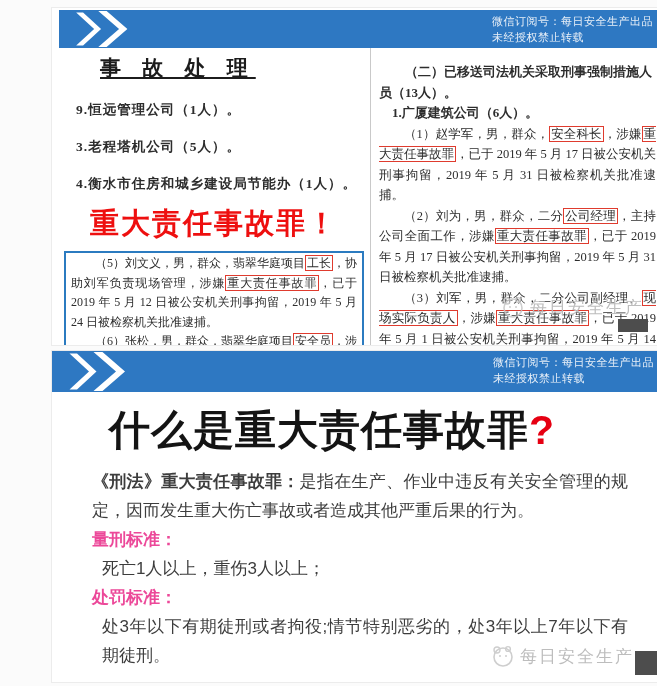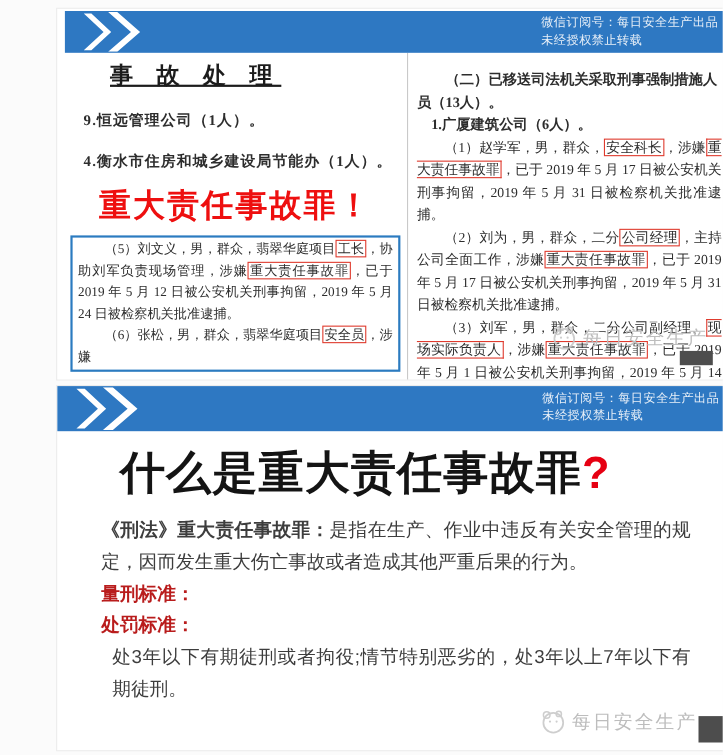--- a/index.html
+++ b/index.html
@@ -79,21 +79,21 @@
   #panel2 .dark-rect{right:3px;bottom:7px;width:28px;height:24px;}
 
   
   .big-title{
     margin:15px 0 0 57px;font-size:41px;font-weight:900;color:#141414;
     letter-spacing:1px;line-height:1.15;
   }
   .big-title .qmark{color:#e60012;}
   .p2-body{margin:13px 38px 0 40px;font-size:17px;color:#3d3d3d;}
   .p2-body p{margin:0;line-height:29px;text-align:justify;}
-  .std-head{font-weight:bold;color:#b91c1c;}
+  .std-head{font-weight:bold;color:#ec4899;}
   .p2-indent{padding-left:10px;}
 </style>
 </head>
 <body>
 
 <div class="panel" id="panel1">
   <div class="banner">
     <svg class="chev" viewBox="0 0 92 52" aria-hidden="true">
       <polygon points="6,2 16,2 42,26 16,50 6,50 32,26" fill="#ffffff"></polygon>
       <polygon points="38,0 50,0 80,26 50,52 38,52 68,26" fill="#ffffff"></polygon>
@@ -101,20 +101,21 @@
     <div class="banner-text">
       <div>微信订阅号：每日安全生产出品</div>
       <div>未经授权禁止转载</div>
     </div>
   </div>
 
   <div class="doc">
     <div class="col-left">
       <div class="doc-title">事 故 处 理</div>
       <p class="org-item">9.恒远管理公司（1人）。</p>
+      <p class="org-item">3.老程塔机公司（5人）。</p>
       <p class="org-item">4.衡水市住房和城乡建设局节能办（1人）。</p>
       <div class="red-headline">重大责任事故罪！</div>
       <div class="blue-box">
         <p class="case"><span>（5）刘文义，男，群众，翡翠华庭项目</span><span class="seg-box">工长</span><span>，协助刘军负责现场管理，涉嫌</span><span class="seg-box">重大责任事故罪</span><span>，已于 2019 年 5 月 12 日被公安机关刑事拘留，2019 年 5 月 24 日被检察机关批准逮捕。</span></p>
         <p class="case"><span>（6）张松，男，群众，翡翠华庭项目</span><span class="seg-box">安全员</span><span>，涉嫌</span></p>
       </div>
     </div>
 
     <div class="col-right">
       <p class="rc-h1">（二）已移送司法机关采取刑事强制措施人员（13人）。</p>
@@ -151,20 +152,21 @@
     </div>
   </div>
 
   <div class="big-title">
     <span>什么是重大责任事故罪</span><span class="qmark">?</span>
   </div>
 
   <div class="p2-body">
     <p><span class="seg-bold">《刑法》重大责任事故罪：</span><span>是指在生产、作业中违反有关安全管理的规定，因而发生重大伤亡事故或者造成其他严重后果的行为。</span></p>
     <p class="std-head">量刑标准：</p>
+    <p class="p2-indent">死亡1人以上，重伤3人以上；</p>
     <p class="std-head">处罚标准：</p>
     <p class="p2-indent">处3年以下有期徒刑或者拘役;情节特别恶劣的，处3年以上7年以下有期徒刑。</p>
   </div>
 
   <div class="wm">
     <svg width="24" height="24" viewBox="0 0 24 24" aria-hidden="true">
       <circle cx="12" cy="13" r="9" fill="none" stroke="#c6c6c6" stroke-width="1.6"></circle>
       <circle cx="6" cy="6" r="3" fill="none" stroke="#c6c6c6" stroke-width="1.4"></circle>
       <circle cx="17" cy="5" r="2.4" fill="none" stroke="#c6c6c6" stroke-width="1.4"></circle>
       <circle cx="9" cy="12" r="1" fill="#c6c6c6"></circle>

